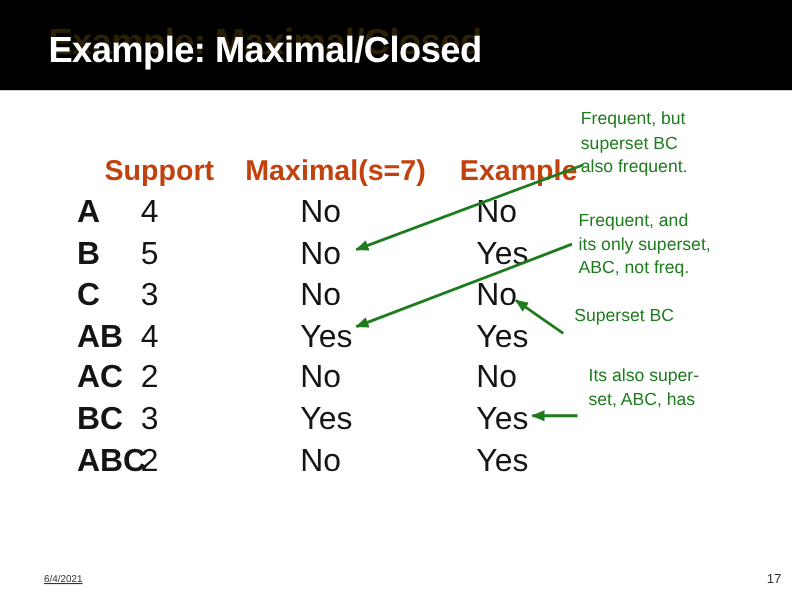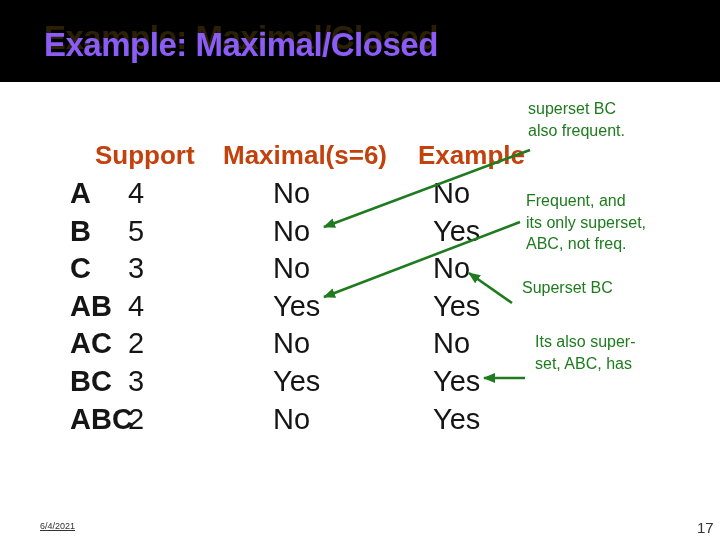--- a/index.html
+++ b/index.html
@@ -6,21 +6,21 @@
   .slide{
     position:relative;width:720px;height:540px;background:#ffffff;
     font-family:"Liberation Sans",sans-serif;overflow:hidden;
   }
   .banner{
     position:absolute;left:0;top:0;width:720px;height:82px;background:#000000;
     display:flex;align-items:center;
   }
   .title{
     margin-left:44px;padding-top:7px;
-    color:#8b5cf6;font-size:33px;font-weight:bold;letter-spacing:-0.5px;
+    color:#ffffff;font-size:33px;font-weight:bold;letter-spacing:-0.5px;
     text-shadow:0 -7px 0 rgba(240,179,35,0.18);
     white-space:nowrap;
   }
   .thead span{
     position:absolute;color:#c2410c;font-weight:bold;font-size:26px;white-space:nowrap;
   }
   .h-support{left:95px;top:140px}
   .h-maximal{left:223px;top:140px}
   .h-closed{left:418px;top:140px}
   .tbody{position:absolute;left:70px;top:175px;}
@@ -31,34 +31,34 @@
   .trow .item{font-weight:bold;}
   .ann{
     position:absolute;color:#1E7B1E;font-size:16px;line-height:21.5px;white-space:nowrap;
   }
   .ann-1{left:528px;top:98px}
   .ann-2{left:526px;top:190px}
   .ann-3{left:522px;top:277px}
   .ann-4{left:535px;top:331px}
   .arrow-layer{position:absolute;left:0;top:0;width:720px;height:540px;pointer-events:none;}
   .footer-date{position:absolute;left:40px;top:521px;font-size:9px;color:#333;text-decoration:underline;}
-  .footer-page{position:absolute;left:697px;top:519px;font-size:15px;color:#333;}
+  .footer-page{position:absolute;left:697px;top:519px;font-size:12px;color:#333;}
 </style>
 </head>
 <body>
 
 <div class="slide">
 
   <div class="banner">
     <div class="title">Example: Maximal/Closed</div>
   </div>
 
   <div class="thead">
     <span class="h-support">Support</span>
-    <span class="h-maximal">Maximal(s=6)</span>
+    <span class="h-maximal">Maximal(s=7)</span>
     <span class="h-closed">Example</span>
   </div>
 
   <div class="tbody">
     <div class="trow">
       <span class="item">A</span>
       <span class="sup">4</span>
       <span class="max">No</span>
       <span class="clo">No</span>
     </div>
@@ -94,20 +94,21 @@
     </div>
     <div class="trow">
       <span class="item">ABC</span>
       <span class="sup">2</span>
       <span class="max">No</span>
       <span class="clo">Yes</span>
     </div>
   </div>
 
   <div class="ann ann-1">
+    <div>Frequent, but</div>
     <div>superset BC</div>
     <div>also frequent.</div>
   </div>
   <div class="ann ann-2">
     <div>Frequent, and</div>
     <div>its only superset,</div>
     <div>ABC, not freq.</div>
   </div>
   <div class="ann ann-3">
     <div>Superset BC</div>

